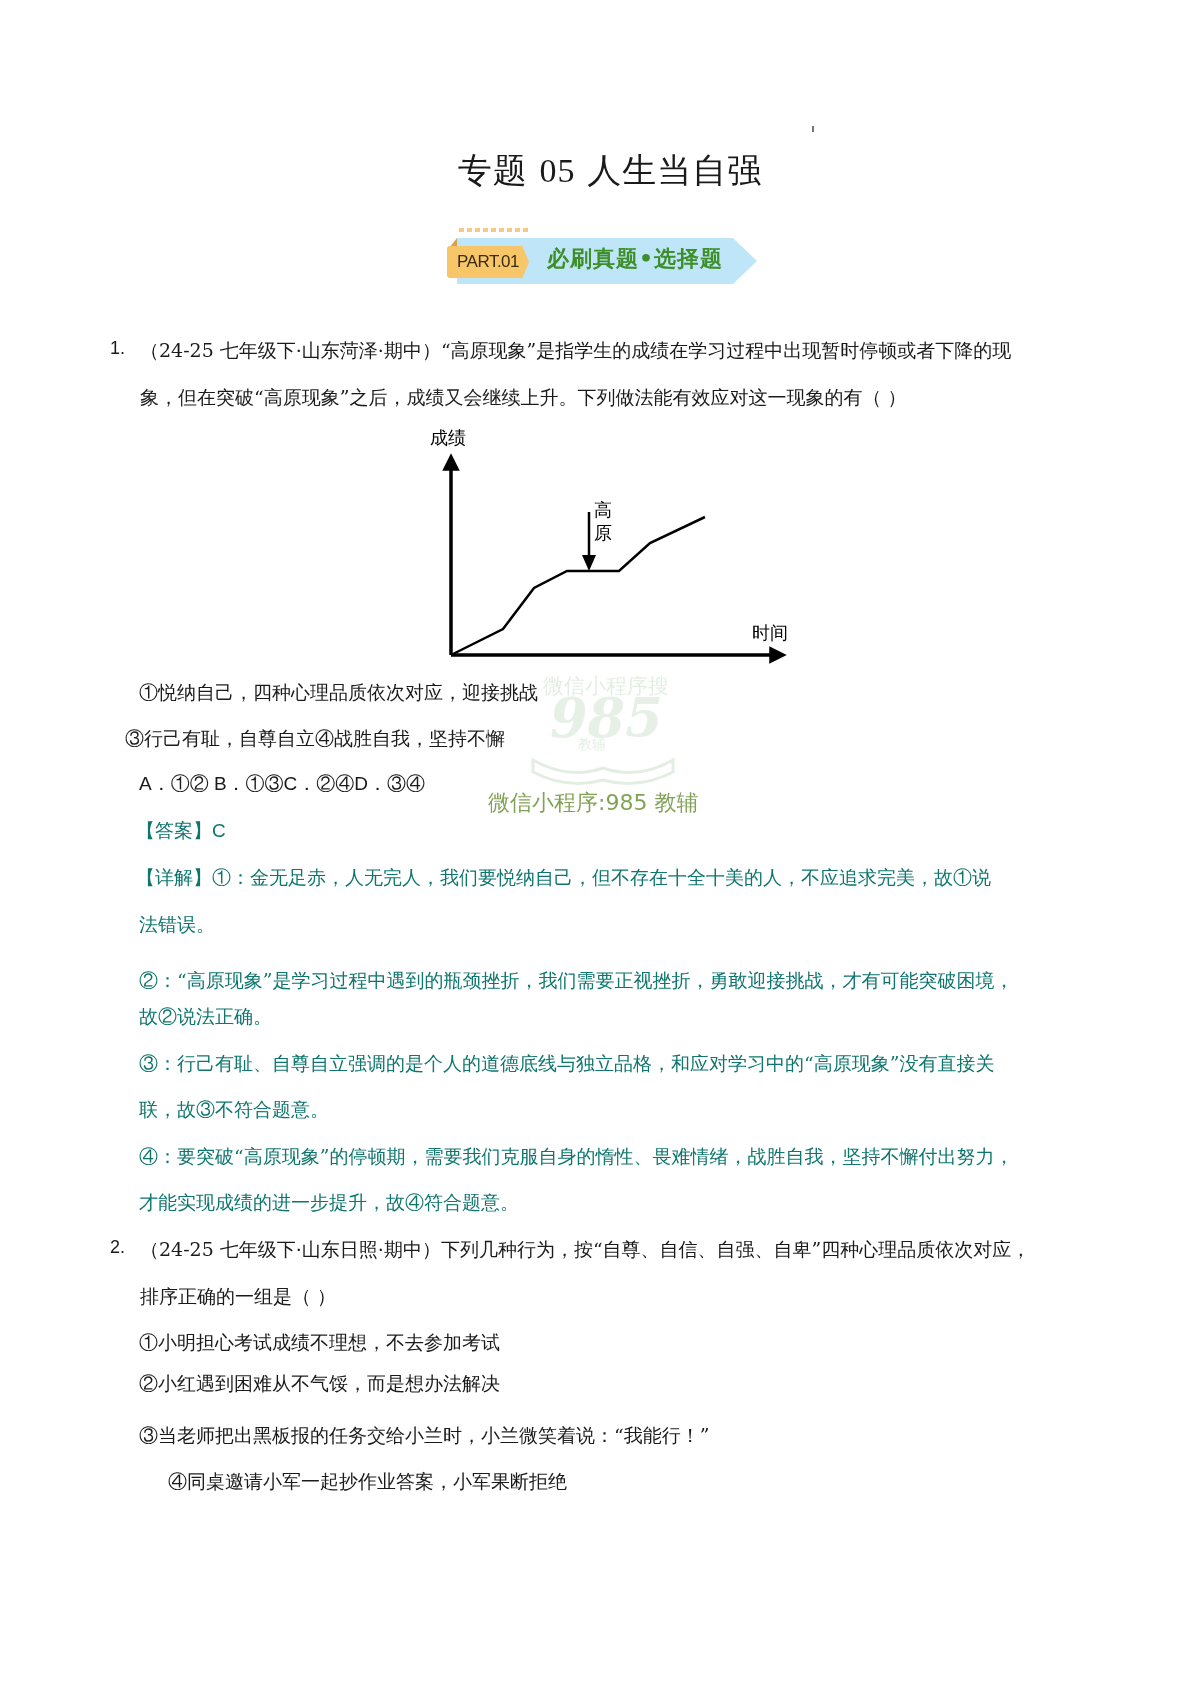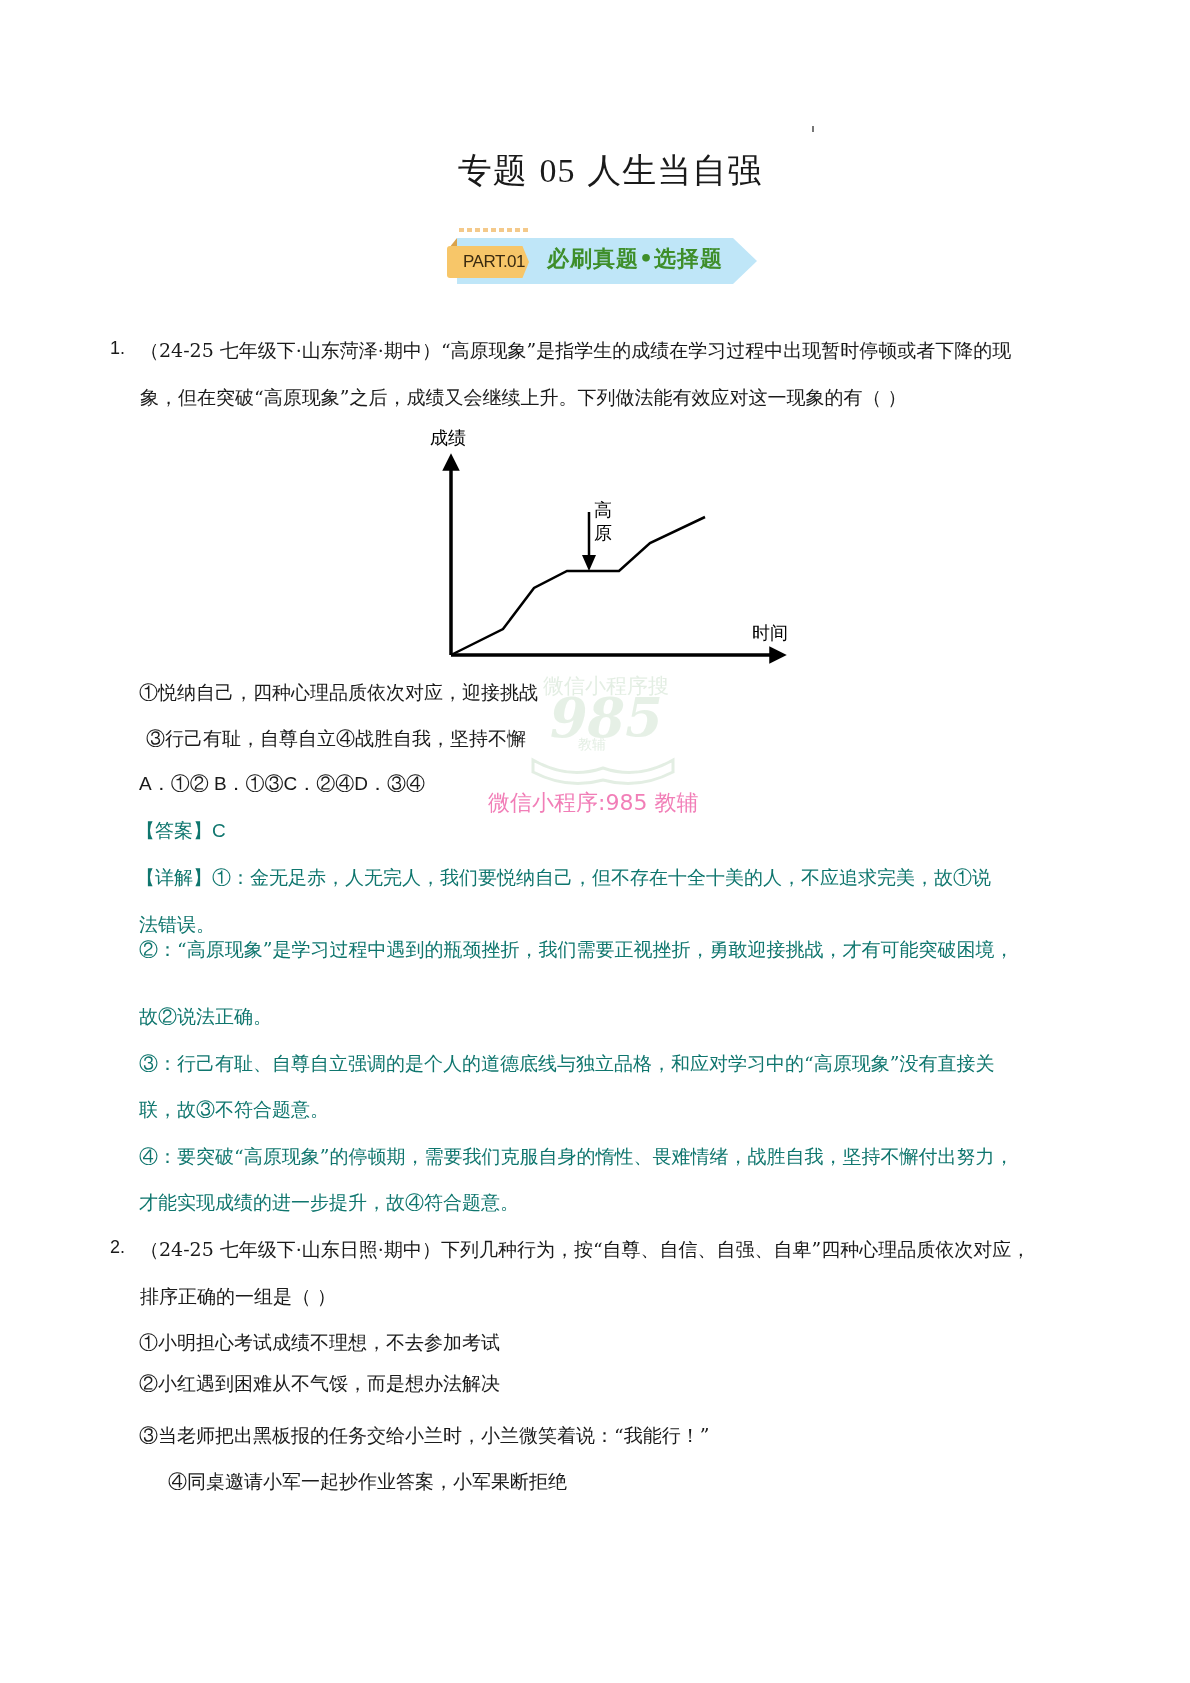--- a/index.html
+++ b/index.html
@@ -12,40 +12,40 @@
   .tick-mark { left: 812px; top: 126px; width: 2px; height: 6px; background: #777; }
 
   .banner { left: 447px; top: 228px; width: 335px; height: 64px; }
   .banner .dots { position: absolute; left: 12px; top: 0; width: 70px; height: 4px;
                   background: repeating-linear-gradient(90deg, #f4c98a 0 5px, transparent 5px 8px); }
   .banner .band { position: absolute; left: 10px; top: 10px; width: 300px; height: 46px;
                   background: #bfe6f8; clip-path: polygon(0 0, 92% 0, 100% 50%, 92% 100%, 0 100%); }
   .banner .tag { position: absolute; left: 0; top: 18px; width: 82px; height: 32px; background: #f7c669;
                  border-radius: 3px 0 0 3px; clip-path: polygon(0 0, 92% 0, 100% 50%, 92% 100%, 0 100%);
                  font-family: "Liberation Sans", sans-serif; font-size: 17px; color: #3a2a10;
-                 line-height: 32px; padding-left: 16px; box-sizing: border-box; letter-spacing: -0.5px; }
+                 line-height: 32px; padding-left: 10px; box-sizing: border-box; letter-spacing: -0.5px; }
   .banner .tag-fold { position: absolute; left: 2px; top: 10px; width: 8px; height: 10px; background: #d9a24a;
                       clip-path: polygon(100% 0, 100% 100%, 0 100%); }
   .banner .label { position: absolute; left: 100px; top: 16px; font-family: "DejaVu Sans", sans-serif;
                    font-size: 22px; font-weight: bold; color: #3e8e2a; letter-spacing: 1px; }
 
   .line { position: absolute; font-size: 19px; line-height: 24px; white-space: nowrap; }
   .q-num { position: absolute; font-family: "Liberation Sans", sans-serif; font-size: 18px; }
   .red { color: #0f766e; }
   .sans { font-family: "Liberation Sans", sans-serif; }
 
   .chart { left: 420px; top: 425px; width: 390px; height: 250px; }
   .chart svg { width: 100%; height: 100%; overflow: visible; }
 
   .watermark { left: 488px; top: 668px; width: 230px; height: 160px; color: #d8e7d8; opacity: 0.7; pointer-events: none; }
   .watermark .wm-top { position: absolute; left: 55px; top: 4px; font-size: 21px; font-family: "DejaVu Sans", sans-serif; }
   .watermark .wm-num { position: absolute; left: 62px; top: 18px; font-size: 54px; font-weight: bold;
                        font-family: "DejaVu Serif", serif; font-style: italic; color: #dcebdc; }
   .watermark .wm-sub { position: absolute; left: 90px; top: 68px; font-size: 14px; font-family: "DejaVu Sans", sans-serif; }
-  .watermark .wm-bottom { position: absolute; left: 0; top: 120px; font-size: 22px; font-family: "DejaVu Sans", sans-serif; color: #ec4899; }
+  .watermark .wm-bottom { position: absolute; left: 0; top: 120px; font-size: 22px; font-family: "DejaVu Sans", sans-serif; color: #4d7c0f; }
 </style>
 </head>
 <body>
 
 <div class="abs tick-mark"></div>
 
 <div class="abs title">
   <span>专题</span>
   <span class="num">05</span>
   <span>人生当自强</span>
@@ -87,28 +87,28 @@
       <line x1="589" y1="512" x2="589" y2="560" stroke="#000" stroke-width="2.5"></line>
       <path d="M582 555 L596 555 L589 571 Z" fill="#000"></path>
       <text x="430" y="444" font-size="18" font-family="DejaVu Sans, sans-serif" fill="#000">成绩</text>
       <text x="752" y="639" font-size="18" font-family="DejaVu Sans, sans-serif" fill="#000">时间</text>
       <text x="594" y="516" font-size="18" font-family="DejaVu Sans, sans-serif" fill="#000">高</text>
       <text x="594" y="539" font-size="18" font-family="DejaVu Sans, sans-serif" fill="#000">原</text>
     </svg>
   </div>
 
   <div class="line" style="left:139px;top:680px;">①悦纳自己，四种心理品质依次对应，迎接挑战</div>
-  <div class="line" style="left:146px;top:726px;">③行己有耻，自尊自立④战胜自我，坚持不懈</div>
+  <div class="line" style="left:125px;top:726px;">③行己有耻，自尊自立④战胜自我，坚持不懈</div>
   <div class="line sans" style="left:139px;top:772px;">A．①②  B．①③C．②④D．③④</div>
   <div class="line red" style="left:136px;top:818px;">
     <span>【答案】</span><span class="sans">C</span>
   </div>
   <div class="line red" style="left:136px;top:865px;">【详解】①：金无足赤，人无完人，我们要悦纳自己，但不存在十全十美的人，不应追求完美，故①说</div>
   <div class="line red" style="left:139px;top:912px;">法错误。</div>
-  <div class="line red" style="left:139px;top:937px;text-align:center;">②：“高原现象”是学习过程中遇到的瓶颈挫折，我们需要正视挫折，勇敢迎接挑战，才有可能突破困境，</div>
+  <div class="line red" style="left:139px;top:968px;text-align:center;">②：“高原现象”是学习过程中遇到的瓶颈挫折，我们需要正视挫折，勇敢迎接挑战，才有可能突破困境，</div>
   <div class="line red" style="left:139px;top:1004px;">故②说法正确。</div>
   <div class="line red" style="left:139px;top:1051px;">③：行己有耻、自尊自立强调的是个人的道德底线与独立品格，和应对学习中的“高原现象”没有直接关</div>
   <div class="line red" style="left:139px;top:1097px;">联，故③不符合题意。</div>
   <div class="line red" style="left:139px;top:1144px;">④：要突破“高原现象”的停顿期，需要我们克服自身的惰性、畏难情绪，战胜自我，坚持不懈付出努力，</div>
   <div class="line red" style="left:139px;top:1190px;">才能实现成绩的进一步提升，故④符合题意。</div>
 </div>
 
 <div>
   <div class="q-num" style="left:110px;top:1237px;">2.</div>
   <div class="line" style="left:140px;top:1237px;">（24-25 七年级下·山东日照·期中）下列几种行为，按“自尊、自信、自强、自卑”四种心理品质依次对应，</div>

